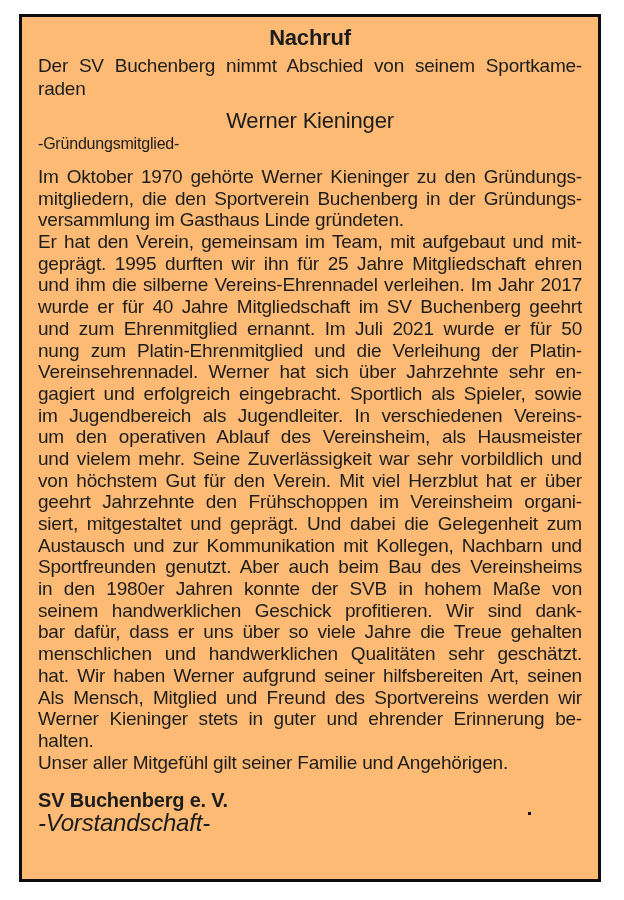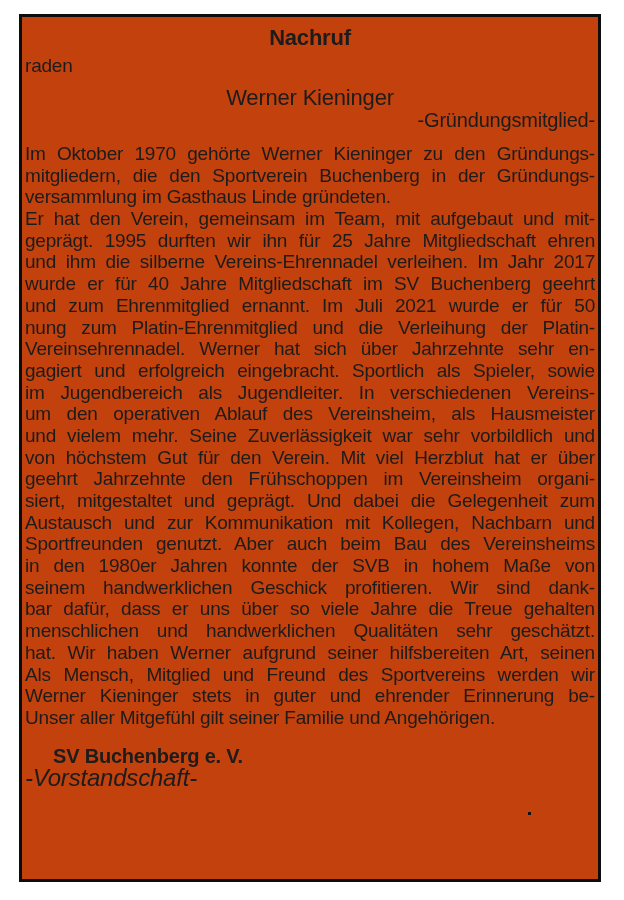--- a/index.html
+++ b/index.html
@@ -11,42 +11,42 @@
     font-family: "Liberation Sans", sans-serif;
     color: #1c1c1c;
     position: relative;
     overflow: hidden;
   }
   .notice {
     position: absolute;
     left: 19px; top: 14px;
     width: 582px; height: 868px;
     border: 3px solid #0d0d0d;
-    padding: 0 3px;
-    background: #c2410c;
+    padding: 0 16px;
+    background: #fdba74;
   }
   .title {
     font-size: 22px; line-height: 24px;
     font-weight: bold;
     text-align: center;
     margin-top: 9px;
     letter-spacing: -0.2px;
   }
   .intro { margin-top: 4px; }
   .intro .line { font-size: 19px; line-height: 23px; }
   .name {
     font-size: 22px; line-height: 24px;
     font-weight: normal;
     text-align: center;
     margin-top: 9px;
     letter-spacing: -0.2px;
   }
   .subtitle {
-    font-size: 20px; line-height: 21px;
-    text-align: right;
+    font-size: 16px; line-height: 21px;
+    text-align: left;
     letter-spacing: -0.2px;
   }
   .body-text { margin-top: 12px; }
   .body-text .line {
     font-size: 19px;
     line-height: 21.7px;
     height: 21.7px;
     overflow: hidden;
   }
   .line {
@@ -54,21 +54,20 @@
     text-align-last: justify;
     letter-spacing: -0.2px;
     white-space: normal;
   }
   .line.last { text-align-last: left; }
   .signature {
     margin-top: 17px;
     font-weight: bold;
     font-size: 20px; line-height: 21.7px;
     letter-spacing: -0.2px;
-    margin-left: 28px;
   }
   .signature-role {
     font-style: italic;
     font-size: 24px; line-height: 21.7px;
     letter-spacing: -0.2px;
   }
   .speck {
     position: absolute;
     left: 528px; top: 812px;
     width: 3px; height: 3px;
@@ -77,20 +76,21 @@
 </style>
 </head>
 <body>
 
 <div class="notice">
 
   <div class="title">Nachruf</div>
 
   <div class="intro">
       <div class="para">
+        <div class="line">Der SV Buchenberg nimmt Abschied von seinem Sportkame-</div>
         <div class="line last">raden</div>
       </div>
     </div>
 
   <div class="name">Werner Kieninger</div>
 
   <div class="subtitle">-Gründungsmitglied-</div>
 
   <div class="body-text">
       <div class="para">
@@ -115,20 +115,21 @@
         <div class="line">siert, mitgestaltet und geprägt. Und dabei die Gelegenheit zum</div>
         <div class="line">Austausch und zur Kommunikation mit Kollegen, Nachbarn und</div>
         <div class="line">Sportfreunden genutzt. Aber auch beim Bau des Vereinsheims</div>
         <div class="line">in den 1980er Jahren konnte der SVB in hohem Maße von</div>
         <div class="line">seinem handwerklichen Geschick profitieren. Wir sind dank-</div>
         <div class="line">bar dafür, dass er uns über so viele Jahre die Treue gehalten</div>
         <div class="line">menschlichen und handwerklichen Qualitäten sehr geschätzt.</div>
         <div class="line">hat. Wir haben Werner aufgrund seiner hilfsbereiten Art, seinen</div>
         <div class="line">Als Mensch, Mitglied und Freund des Sportvereins werden wir</div>
         <div class="line">Werner Kieninger stets in guter und ehrender Erinnerung be-</div>
+        <div class="line last">halten.</div>
       </div>
       <div class="para">
         <div class="line last">Unser aller Mitgefühl gilt seiner Familie und Angehörigen.</div>
       </div>
     </div>
 
   <div class="signature">SV Buchenberg e. V.</div>
 
   <div class="signature-role">-Vorstandschaft-</div>
 

